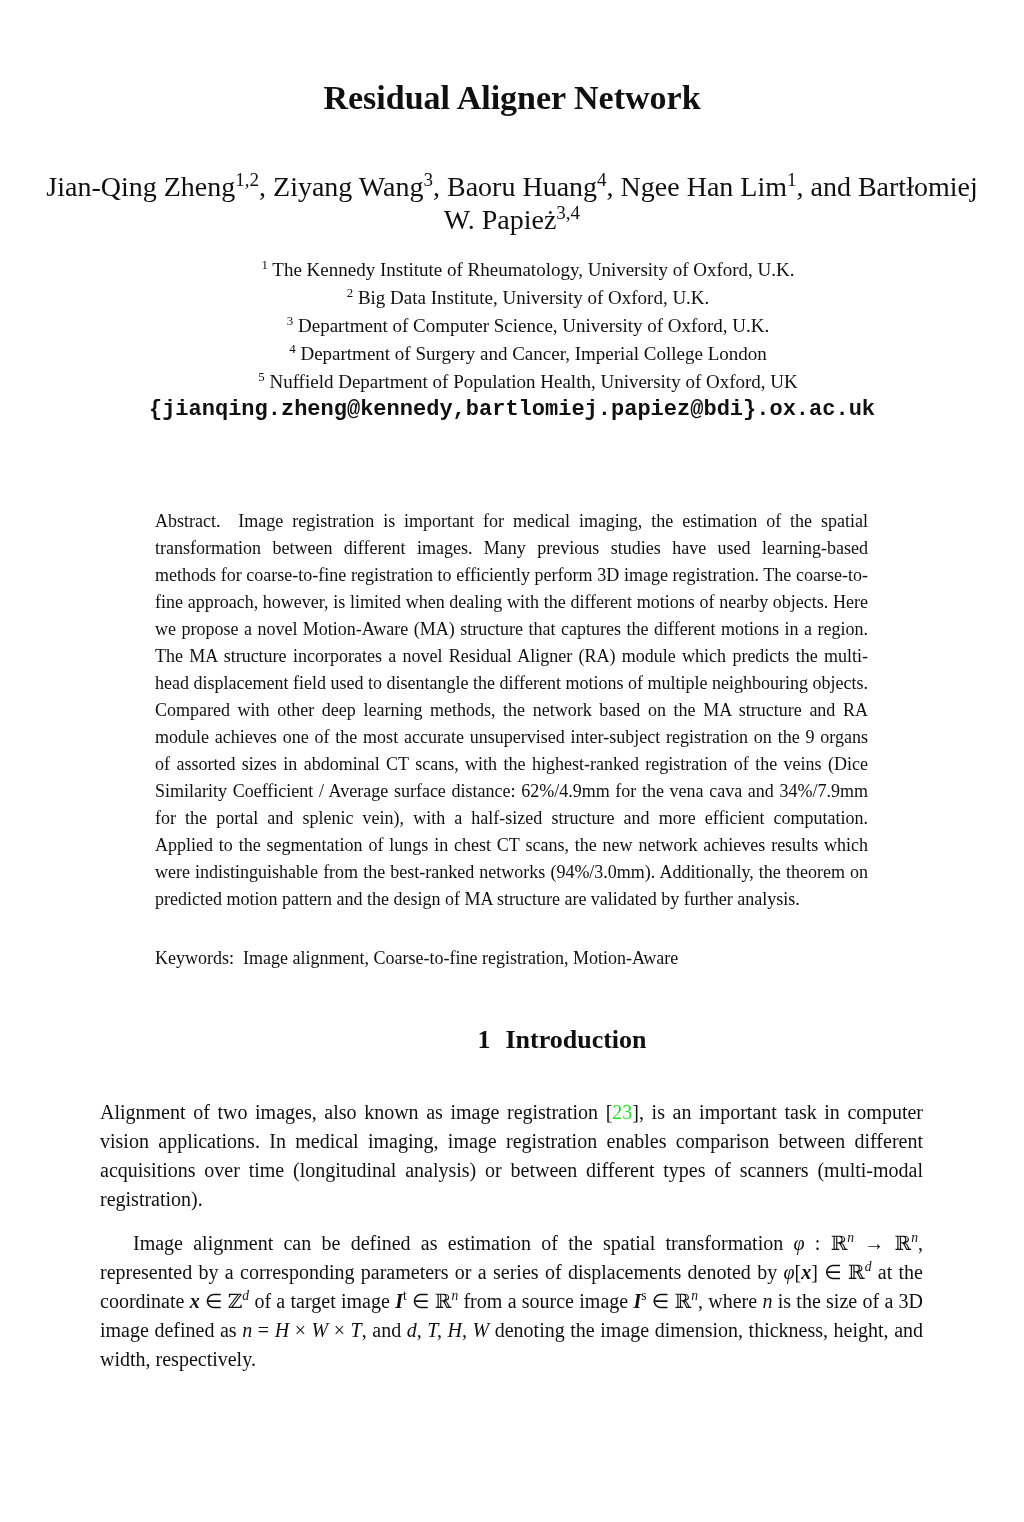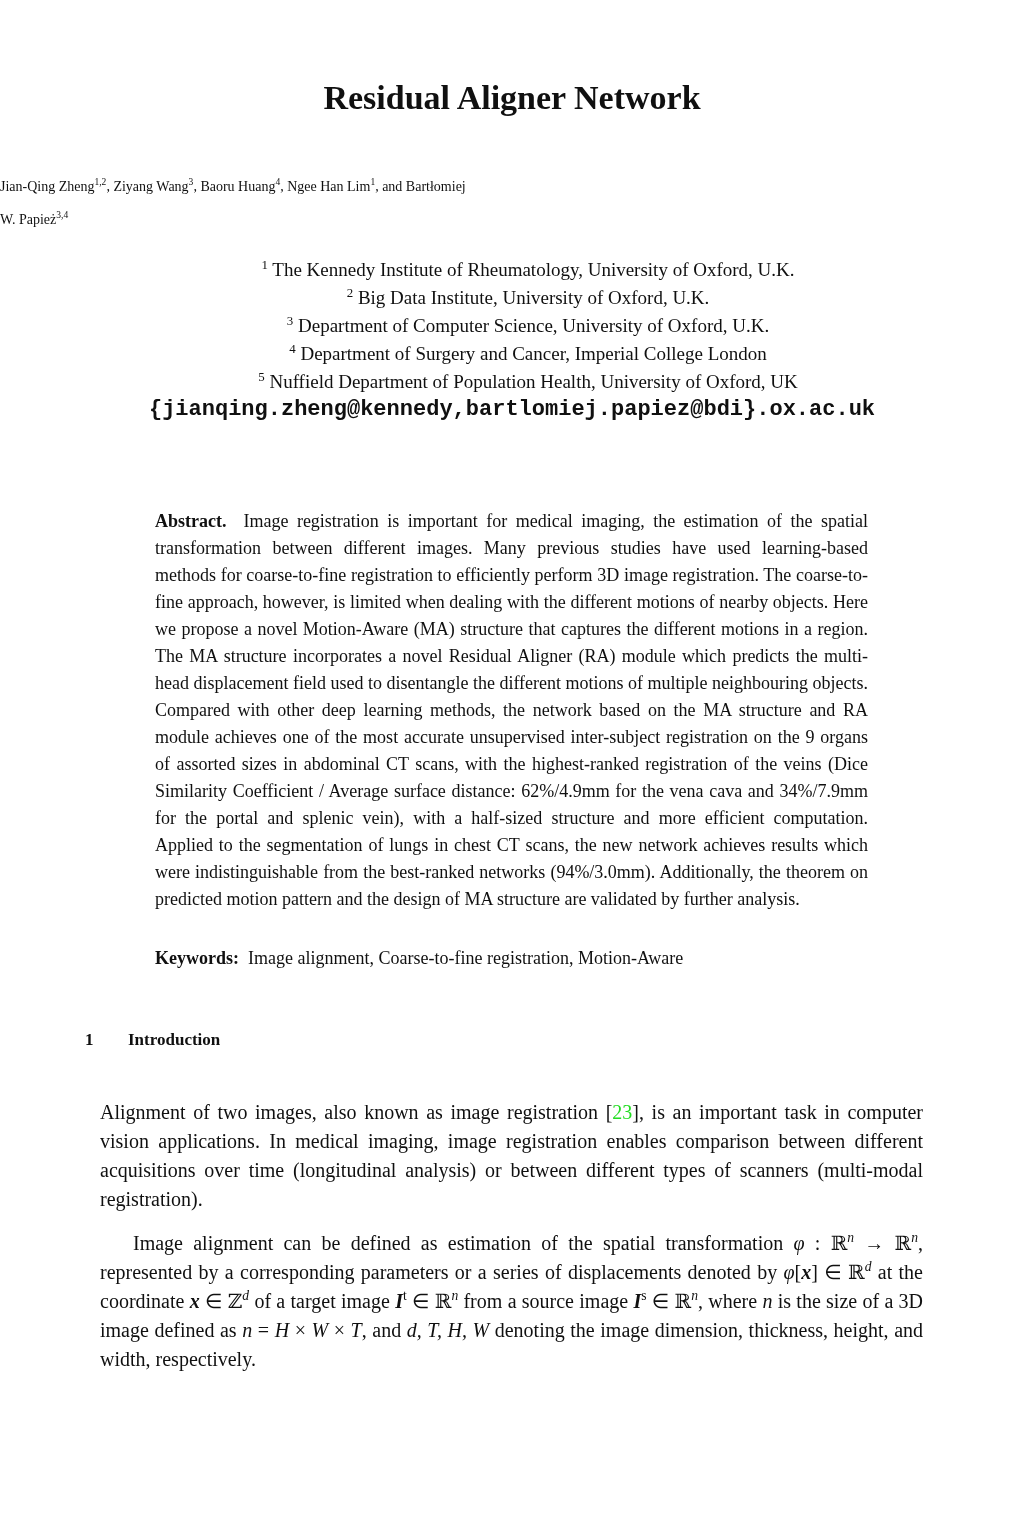--- a/index.html
+++ b/index.html
@@ -11,21 +11,22 @@
     position: relative;
     overflow: hidden;
   }
   .title {
     margin: 0; padding-top: 78px;
     font-size: 34px; line-height: 40px; font-weight: bold;
     text-align: center;
   }
   .authors {
     margin-top: 52px;
-    font-size: 14px; line-height: 33px;
+    font-size: 28px; line-height: 33px;
+    text-align: center;
   }
   .affils {
     margin-top: 20px;
     font-size: 19px; line-height: 28px;
     text-align: center;
     padding-left: 32px;
   }
   .email {
     font-family: "Liberation Mono", "DejaVu Sans Mono", monospace;
     font-size: 22px; line-height: 28px;
@@ -38,33 +39,33 @@
     font-size: 18px; line-height: 27px;
     text-align: justify;
   }
   .keywords {
     width: 713px; margin: 32px 0 12px 155px;
     font-size: 18px; line-height: 27px;
     text-align: left;
   }
   .section {
     margin: 52px 0 0 85px;
-    font-size: 17px; line-height: 32px; font-weight: bold;
+    font-size: 26px; line-height: 32px; font-weight: bold; text-align: center;
   }
   .secnum { display: inline-block; min-width: 43px; }
   .bodytext {
     width: 853px; margin: 42px 0 0 85px;
     font-size: 20px; line-height: 29px;
     text-align: justify;
   }
   .para { margin: 15px; }
   .indent { text-indent: 33px; }
   sup { line-height: 0; font-size: 68%; }
   .it  { font-style: italic; }
-  .bd  { font-weight: bold; }
+  .bd  { font-weight: normal; }
   .bit { font-weight: bold; font-style: italic; }
   .bb  { font-family: "DejaVu Serif", "DejaVu Sans", serif; }
   .grn { color: var(--cite-green, #22dd22); }
 </style>
 </head>
 <body>
 
 <div class="page">
 
   <h1 class="title">Residual Aligner Network</h1>

